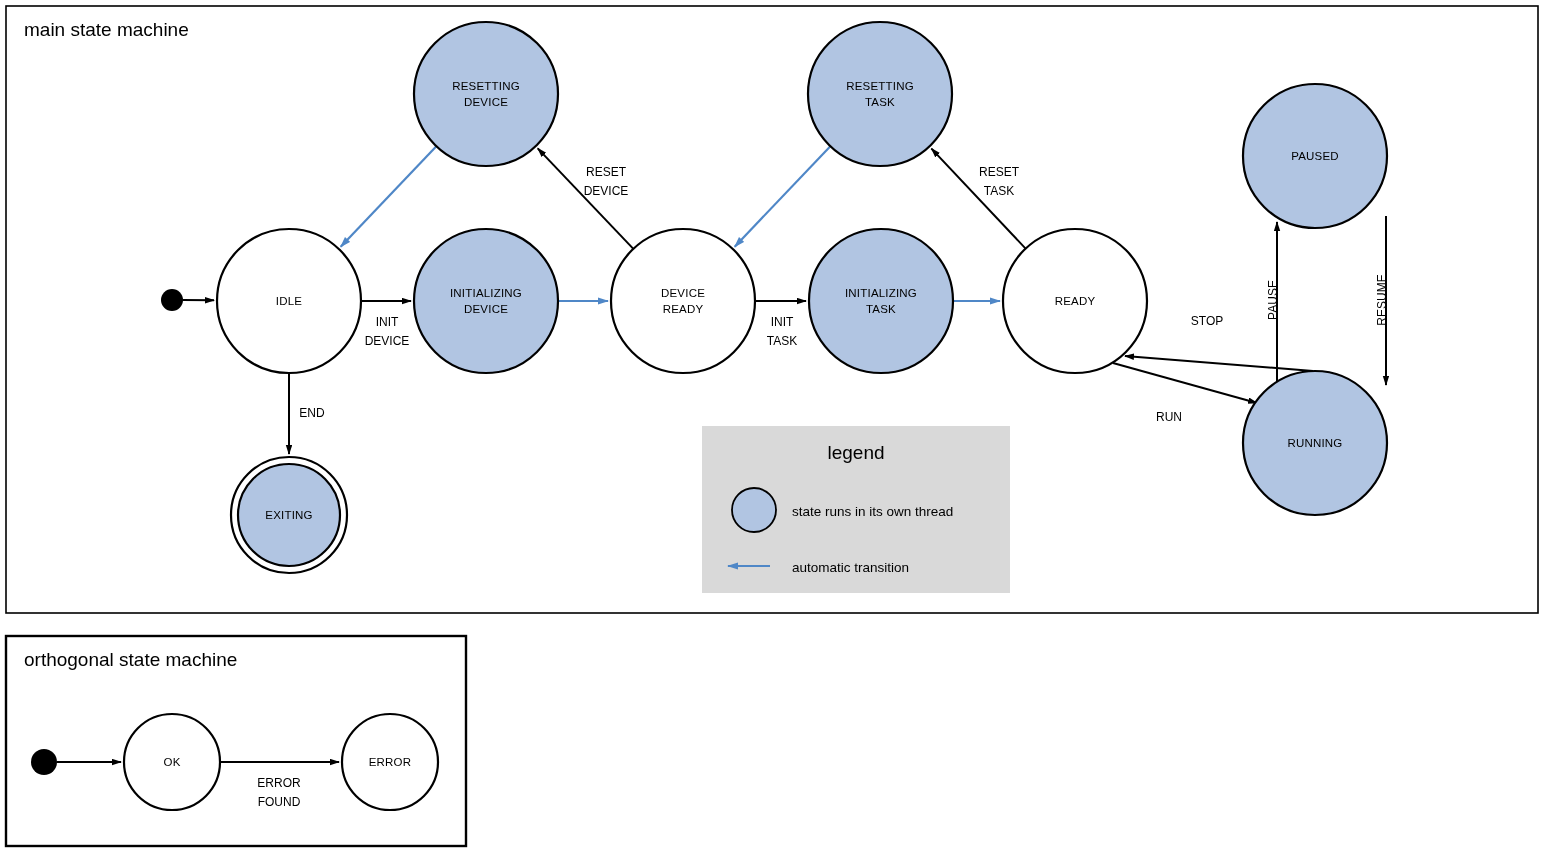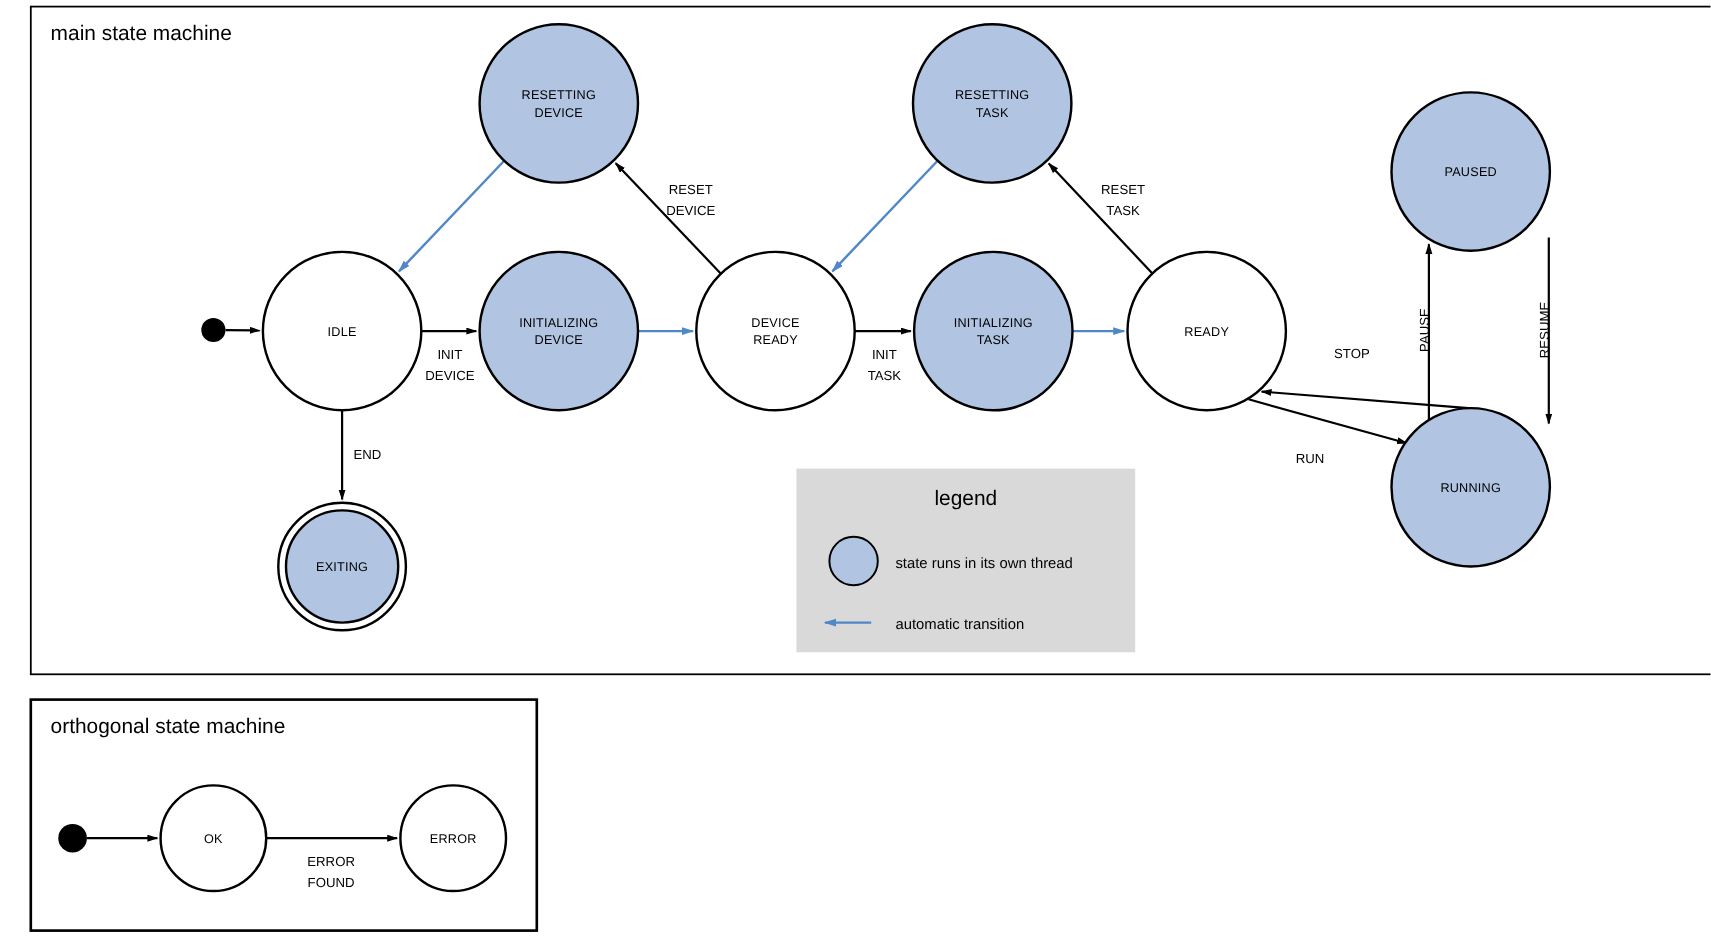--- a/index.html
+++ b/index.html
@@ -1,21 +1,21 @@
 <!DOCTYPE html>
 <html><head>
 <meta charset="utf-8">
 <style>
   html,body{margin:0;padding:0;background:#ffffff;}
   body{
     width:1555px;height:852px;
     font-family:"Liberation Sans","DejaVu Sans",sans-serif;
     overflow:hidden;position:relative;
   }
-  #stage{position:absolute;left:0;top:0;width:1266px;height:852px;margin-left:22px;}
+  #stage{position:absolute;left:0;top:0;width:1266px;height:852px;}
   svg{display:block;}
   .frame-title{font-size:19px;fill:#000;}
   .state-label{font-size:11.5px;fill:#000;text-anchor:middle;letter-spacing:.2px;}
   .edge-label{font-size:12px;fill:#000;text-anchor:middle;}
   .legend-title{font-size:19px;fill:#000;text-anchor:middle;}
   .legend-text{font-size:13.5px;fill:#000;}
 </style>
 </head>
 <body>
 

